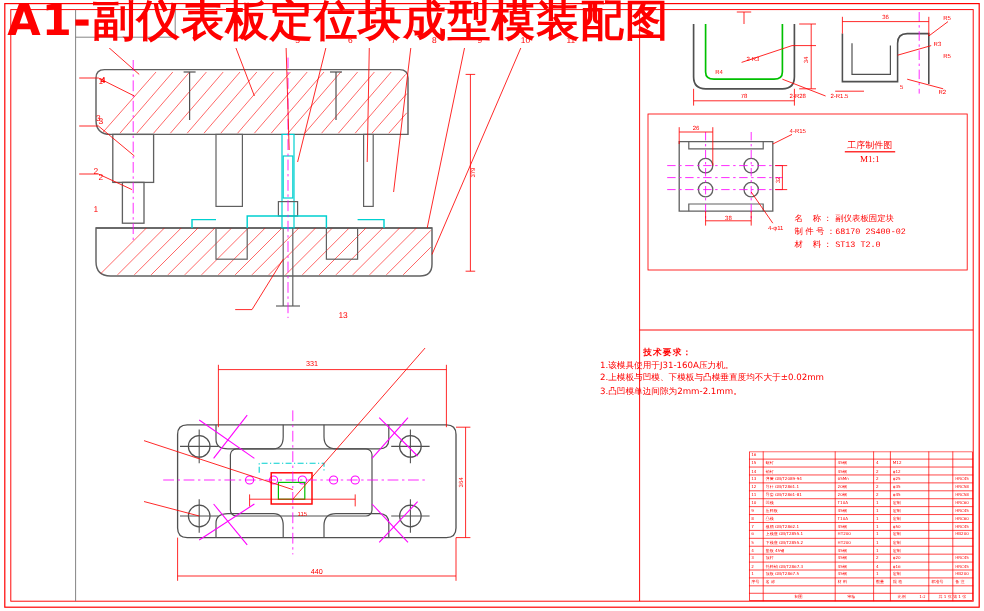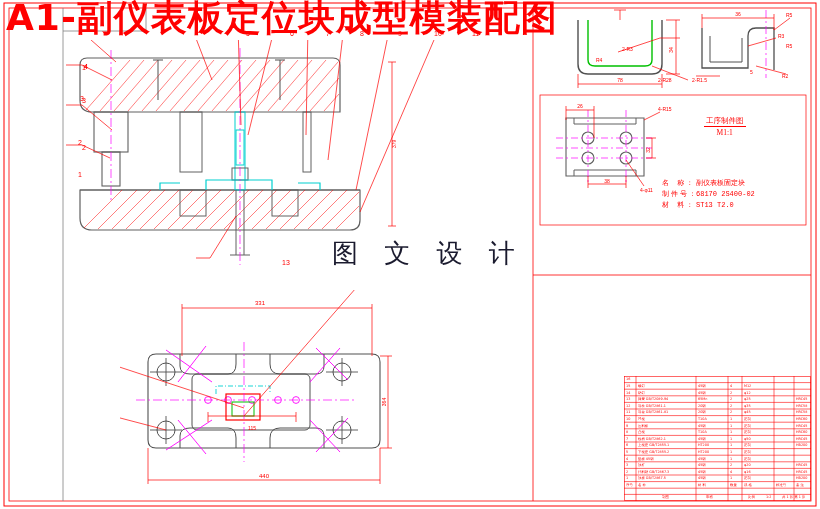--- a/index.html
+++ b/index.html
@@ -387,22 +387,27 @@
       <span class="lbl">名  称：</span><span>副仪表板固定块</span>
     </div>
     <div>
       <span class="lbl">制件号：</span><span>68170  2S400-02</span>
     </div>
     <div>
       <span class="lbl">材  料：</span><span>ST13   T2.0</span>
     </div>
   </div>
 
-
-  <div class="watermark">图 文 设 计</div>
+  <div class="techblock">
+    <div class="hd">技术要求：</div>
+    <div>1.该模具使用于J31-160A压力机。</div>
+    <div>2.上模板与凹模、下模板与凸模垂直度均不大于±0.02mm</div>
+    <div>3.凸凹模单边间隙为2mm-2.1mm。</div>
+  </div>
+
 
   <svg class="abs" style="left:624px;top:376px" width="188" height="126">
     <g stroke="#ff0000" stroke-width="0.6" fill="none">
       <rect x="0.5" y="0.5" width="186" height="124"></rect>
       <line x1="0" y1="6.6" x2="187" y2="6.6"></line>
       <line x1="0" y1="13.2" x2="187" y2="13.2"></line>
       <line x1="0" y1="19.8" x2="187" y2="19.8"></line>
       <line x1="0" y1="26.4" x2="187" y2="26.4"></line>
       <line x1="0" y1="33.0" x2="187" y2="33.0"></line>
       <line x1="0" y1="39.6" x2="187" y2="39.6"></line>

